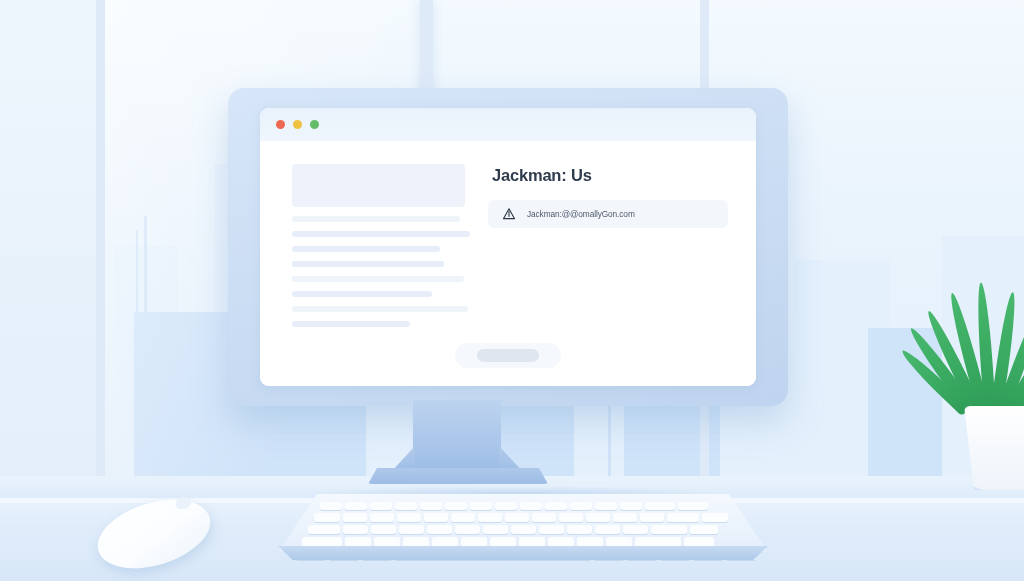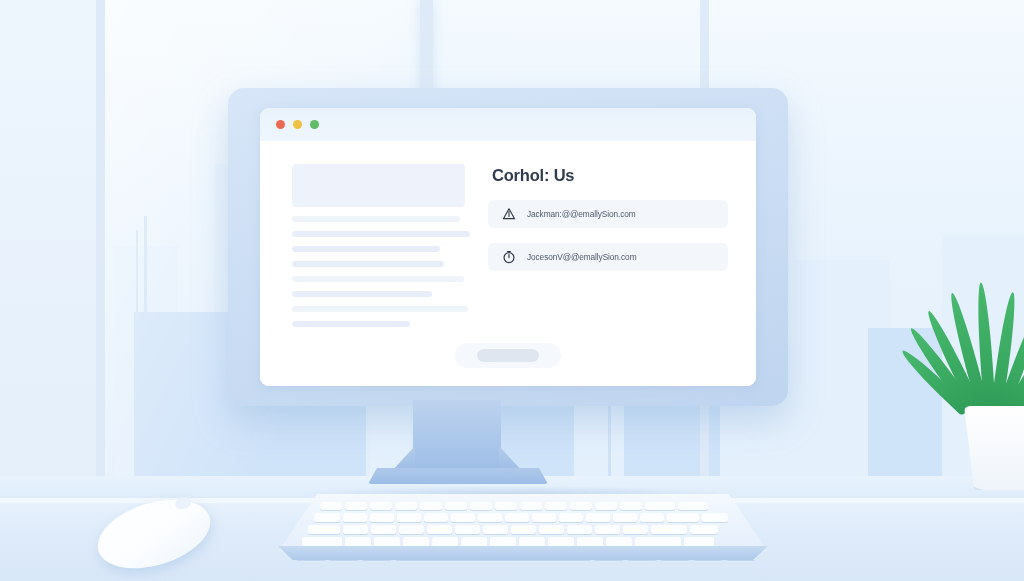--- a/index.html
+++ b/index.html
@@ -229,43 +229,33 @@
           <div class="sk alt" style="width:178px;"></div>
           <div class="sk alt" style="width:148px;"></div>
           <div class="sk alt" style="width:152px;"></div>
           <div class="sk" style="width:172px;"></div>
           <div class="sk alt" style="width:140px;"></div>
           <div class="sk" style="width:176px;"></div>
           <div class="sk alt" style="width:118px;"></div>
         </div>
 
         <div class="right-col">
-          <div class="heading">Corhol: Us</div>
+          <div class="heading">Jackman: Us</div>
 
           <div class="row">
             <span class="ico">
               <svg viewBox="0 0 24 24" fill="none" stroke="currentColor" stroke-width="1.9" stroke-linecap="round" stroke-linejoin="round">
                 <path d="M12 3 L21.5 20 L2.5 20 Z"></path>
                   <path d="M12 8 v8"></path>
               </svg>
             </span>
-            <span class="txt">Jackman:@@emallySion.com</span>
+            <span class="txt">Jackman:@@omallyGon.com</span>
           </div>
 
 
-          <div class="row">
-            <span class="ico">
-              <svg viewBox="0 0 24 24" fill="none" stroke="currentColor" stroke-width="2" stroke-linecap="round" stroke-linejoin="round">
-                <circle cx="12" cy="13" r="8.5"></circle>
-                  <path d="M12 13 V8"></path>
-                  <path d="M9.5 2.5 h5"></path>
-              </svg>
-            </span>
-            <span class="txt">JocesonV@@emallySion.com</span>
-          </div>
         </div>
 
         <div class="cta-wrap">
           <div class="cta-halo">
             <div class="cta"></div>
           </div>
         </div>
 
       </div>
     </div>

